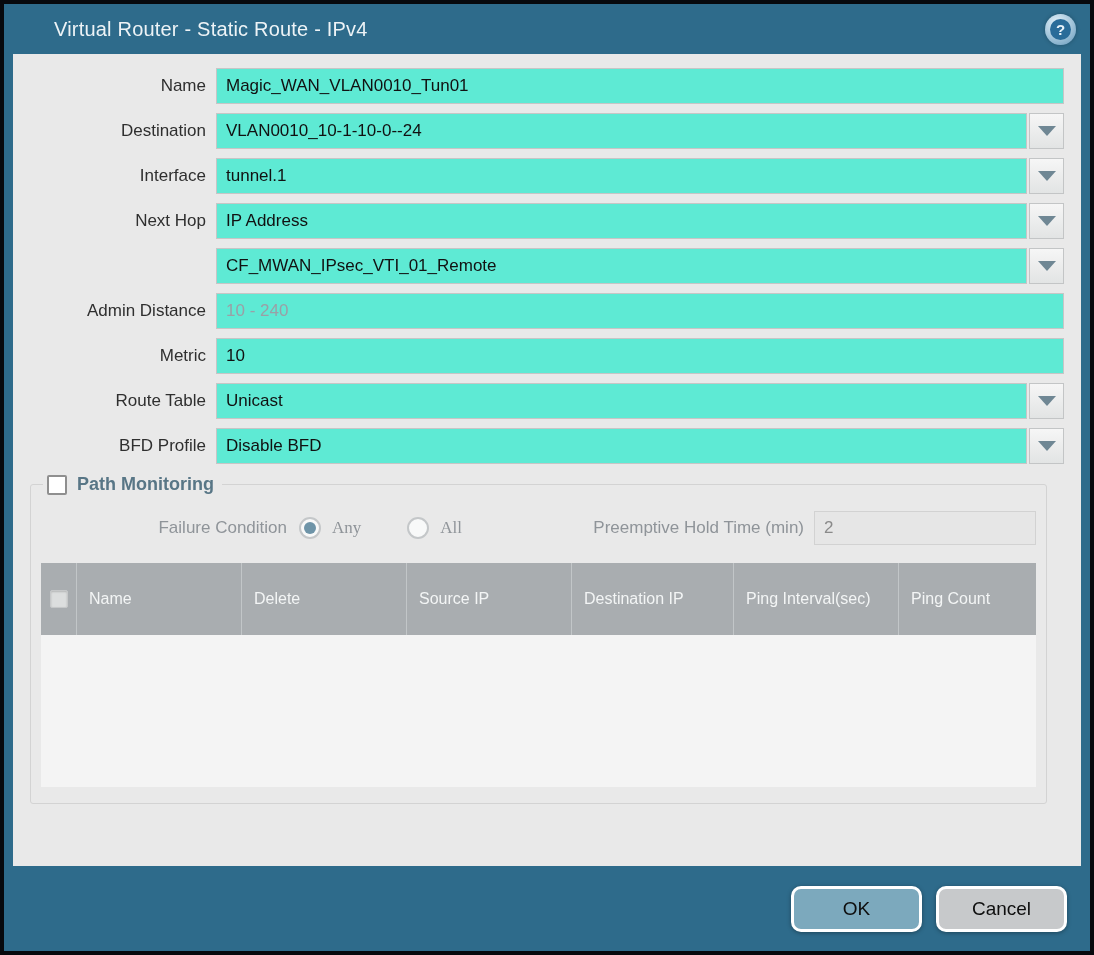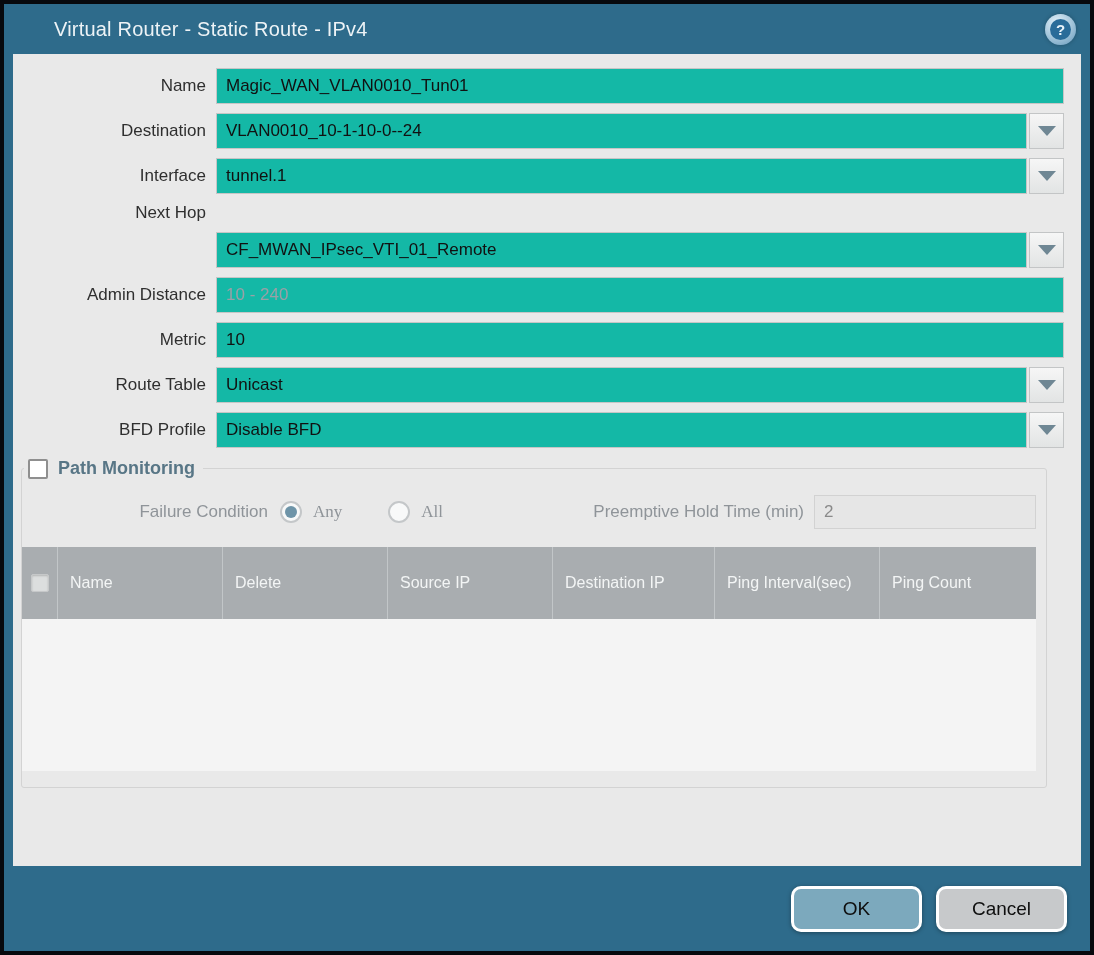--- a/index.html
+++ b/index.html
@@ -49,44 +49,44 @@
   .form-row { display: flex; align-items: center; margin-bottom: 9px; }
   .form-label {
     flex: none; width: 203px;
     text-align: right; padding-right: 10px;
     font-size: 17px; color: #2f2f2f;
     white-space: nowrap;
   }
   .field { flex: 1; display: flex; align-items: center; min-width: 0; }
   .txt-input {
     flex: 1; min-width: 0; height: 36px;
-    border: 1px solid #c6c6c6; background: #14b8a6;
+    border: 1px solid #c6c6c6; background: #5eead4;
     font: inherit; font-size: 17px; color: #111;
     padding: 0 9px; outline: none;
   }
   .txt-input::placeholder { color: #9aa0a6; }
   .dd-btn {
     flex: none; width: 35px; height: 36px; margin-left: 2px;
     border: 1px solid #c3c5c6;
     background: linear-gradient(#f6f6f6, #e2e4e4);
     display: flex; align-items: center; justify-content: center;
     cursor: pointer; padding: 0;
   }
   .tri-down {
     width: 0; height: 0;
     border-left: 9px solid transparent;
     border-right: 9px solid transparent;
     border-top: 10px solid #6f8794;
   }
 
   
   .pm-fieldset {
-    margin: 10px 17px 0 8px;
+    margin: 10px 17px 0 17px;
     border: 1px solid #d3d3d3; border-radius: 3px;
-    padding: 0 10px 16px 0;
+    padding: 0 10px 16px 10px;
   }
   .pm-legend {
     margin-left: 2px; padding: 0 8px 0 4px;
     display: flex; align-items: center; gap: 10px;
   }
   .pm-checkbox {
     width: 20px; height: 20px;
     background: #ffffff; border: 2px solid #8f8f8f; border-radius: 2px;
     cursor: pointer;
   }
@@ -212,20 +212,26 @@
       <div class="field">
         <input class="txt-input" type="text" value="tunnel.1" style="">
         <button class="dd-btn">
           <span class="tri-down"></span>
         </button>
       </div>
     </div>
 
     <div class="form-row">
       <label class="form-label">Next Hop</label>
+      <div class="field">
+        <input class="txt-input" type="text" value="IP Address" style="">
+        <button class="dd-btn">
+          <span class="tri-down"></span>
+        </button>
+      </div>
     </div>
 
     <div class="form-row">
       <label class="form-label"></label>
       <div class="field">
         <input class="txt-input" type="text" value="CF_MWAN_IPsec_VTI_01_Remote" style="">
         <button class="dd-btn">
           <span class="tri-down"></span>
         </button>
       </div>

